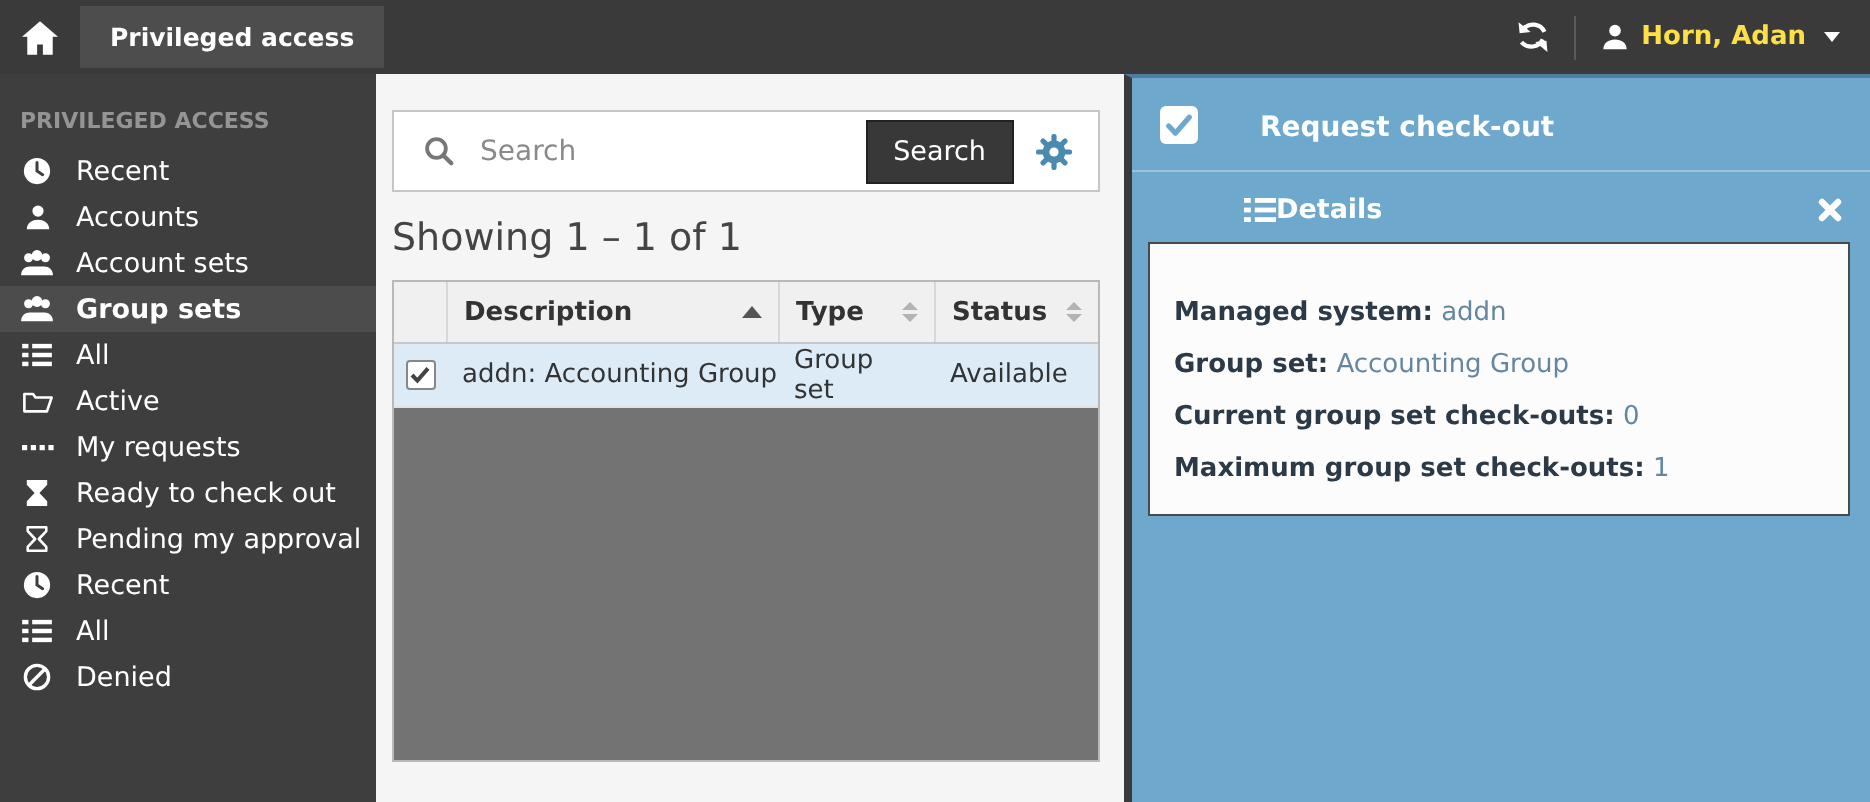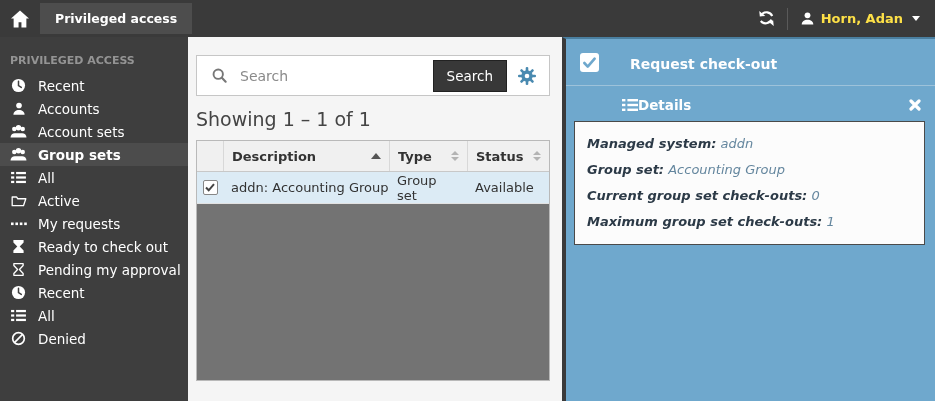--- a/index.html
+++ b/index.html
@@ -69,21 +69,21 @@
   .panel{position:absolute;top:37px;left:562px;right:0;bottom:0;background:#6fa8cd;
     border-left:4px solid #3a3a3a;border-top:2px solid #4a7fa0;box-sizing:border-box;color:#fff;}
   .panel-header{display:flex;align-items:flex-end;gap:31px;padding:14px 14px 13px 14px;
     font-size:14px;font-weight:bold;border-bottom:1px solid #9dc2da;}
   .check-square{width:19px;height:19px;background:#fff;border-radius:3px;display:flex;
     align-items:center;justify-content:center;}
   .details-header{display:flex;align-items:center;padding:11px 14px 8px 12px;
     font-size:13.5px;font-weight:bold;margin-left:44px;}
   .close-x{margin-left:auto;cursor:pointer;display:flex;}
   .details-box{margin:0 10px 0 8px;background:#fcfcfc;border:1px solid #4a4a4a;
-    padding:9px 12px 9px 12px;font-size:13px;font-style:italic;}
+    padding:22px 12px 9px 12px;font-size:13px;}
   .detail-line{line-height:26px;white-space:nowrap;}
   .detail-label{font-weight:bold;color:#2c3a47;}
   .detail-value{color:#64869e;}
 </style>
 </head>
 <body>
 
 <div class="topbar">
   <div class="home-btn">
     <span style="display:flex;">

